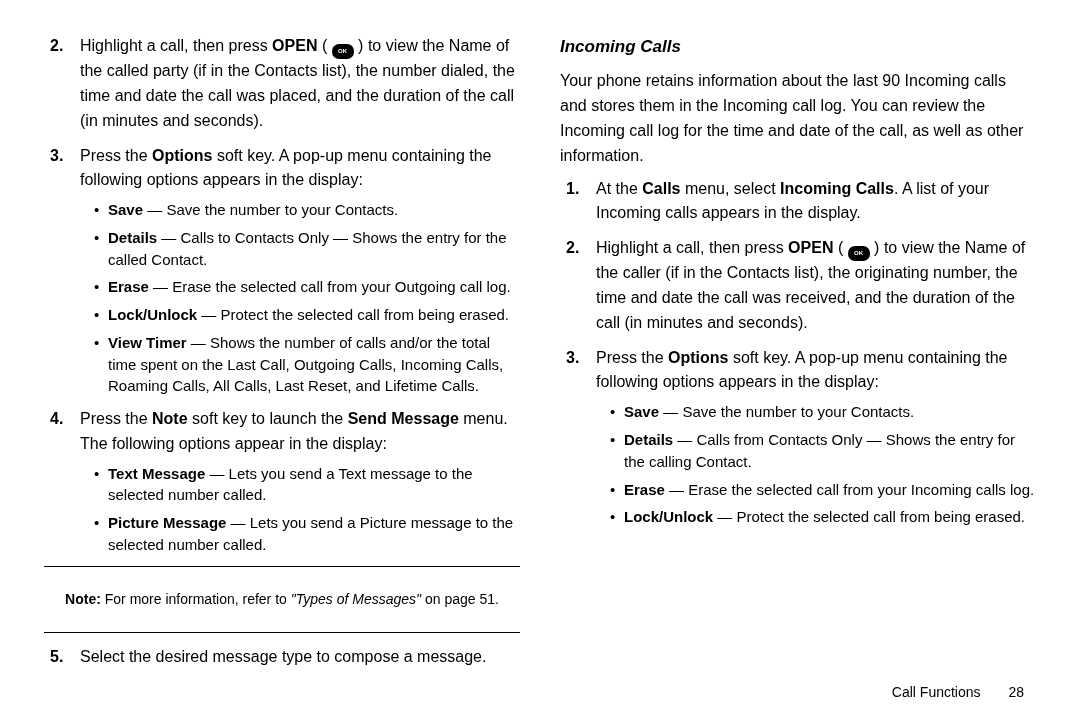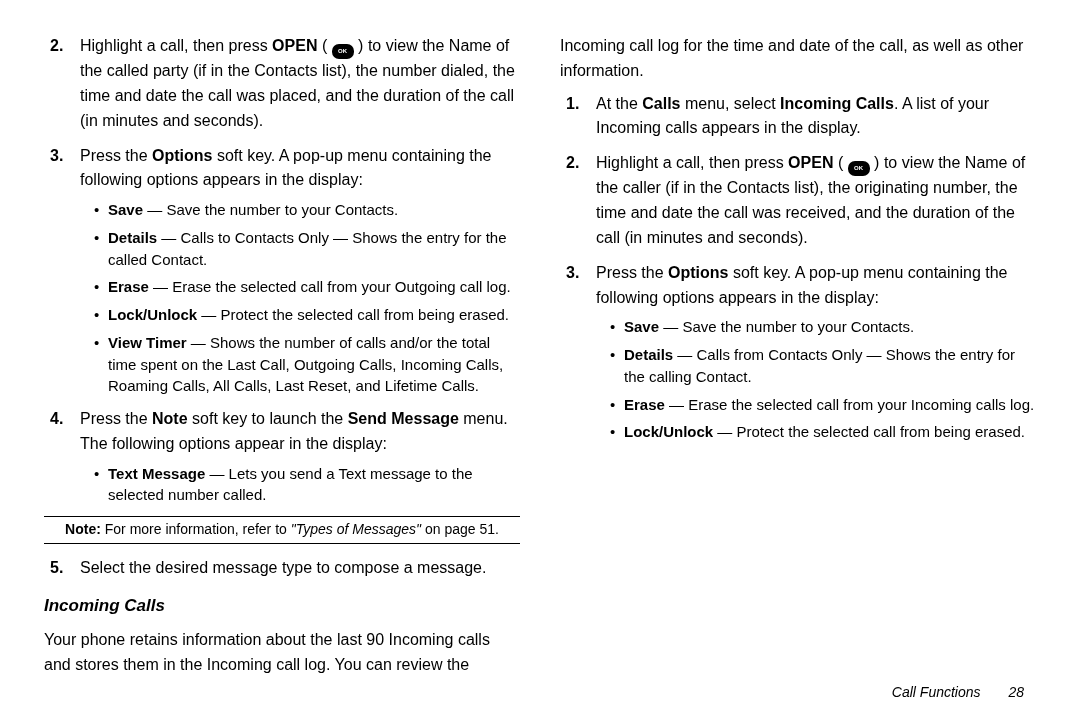--- a/index.html
+++ b/index.html
@@ -71,21 +71,21 @@
     background: #000;
     color: #fff;
     font-size: 6px;
     font-weight: 700;
     vertical-align: -2px;
     letter-spacing: 0.2px;
   }
   .note-block {
     border-top: 1px solid #000;
     border-bottom: 1px solid #000;
-    padding: 2px 2px;
+    padding: 22px 2px;
     margin: 0 0 12px 0;
     text-align: center;
     font-size: 14px;
     break-inside: avoid-column;
   }
   .note-block .note-label { font-weight: 700; }
   .note-block .note-ref { font-style: italic; }
   .subheading {
     font-family: Arial, Helvetica, sans-serif;
     font-weight: 700;
@@ -94,21 +94,20 @@
     margin: 12px 0 4px 0;
   }
   .para {
     margin: 9px 0 8px 0;
   }
   .footer {
     position: fixed;
     right: 56px;
     bottom: 20px;
     font-size: 14px;
-    font-style: italic;
   }
   .footer .pagenum { margin-left: 24px; }
 </style>
 </head>
 <body>
 
 <div class="page">
 
   <ol class="numbered">
     <li>
@@ -124,20 +123,21 @@
         <li><span class="b">Erase</span><span> — Erase the selected call from your Outgoing call log.</span></li>
         <li><span class="b">Lock/Unlock</span><span> — Protect the selected call from being erased.</span></li>
         <li><span class="b">View Timer</span><span> — Shows the number of calls and/or the total time spent on the Last Call, Outgoing Calls, Incoming Calls, Roaming Calls, All Calls, Last Reset, and Lifetime Calls.</span></li>
       </ul>
     </li>
     <li class="breakable">
       <span class="num">4.</span>
       <span><span>Press the </span><span class="b">Note</span><span> soft key to launch the </span><span class="b">Send Message</span><span> menu. The following options appear in the display:</span></span>
       <ul class="bullets">
         <li><span class="b">Text Message</span><span> — Lets you send a Text message to the selected number called.</span></li>
+        <li><span class="b">Picture Message</span><span> — Lets you send a Picture message to the selected number called.</span></li>
       </ul>
     </li>
   </ol>
 
   <div class="note-block">
     <span class="note-label">Note:</span><span> For more information, refer to </span><span class="note-ref">"Types of Messages"</span><span>  on page 51.</span>
   </div>
 
   <ol class="numbered">
     <li>

